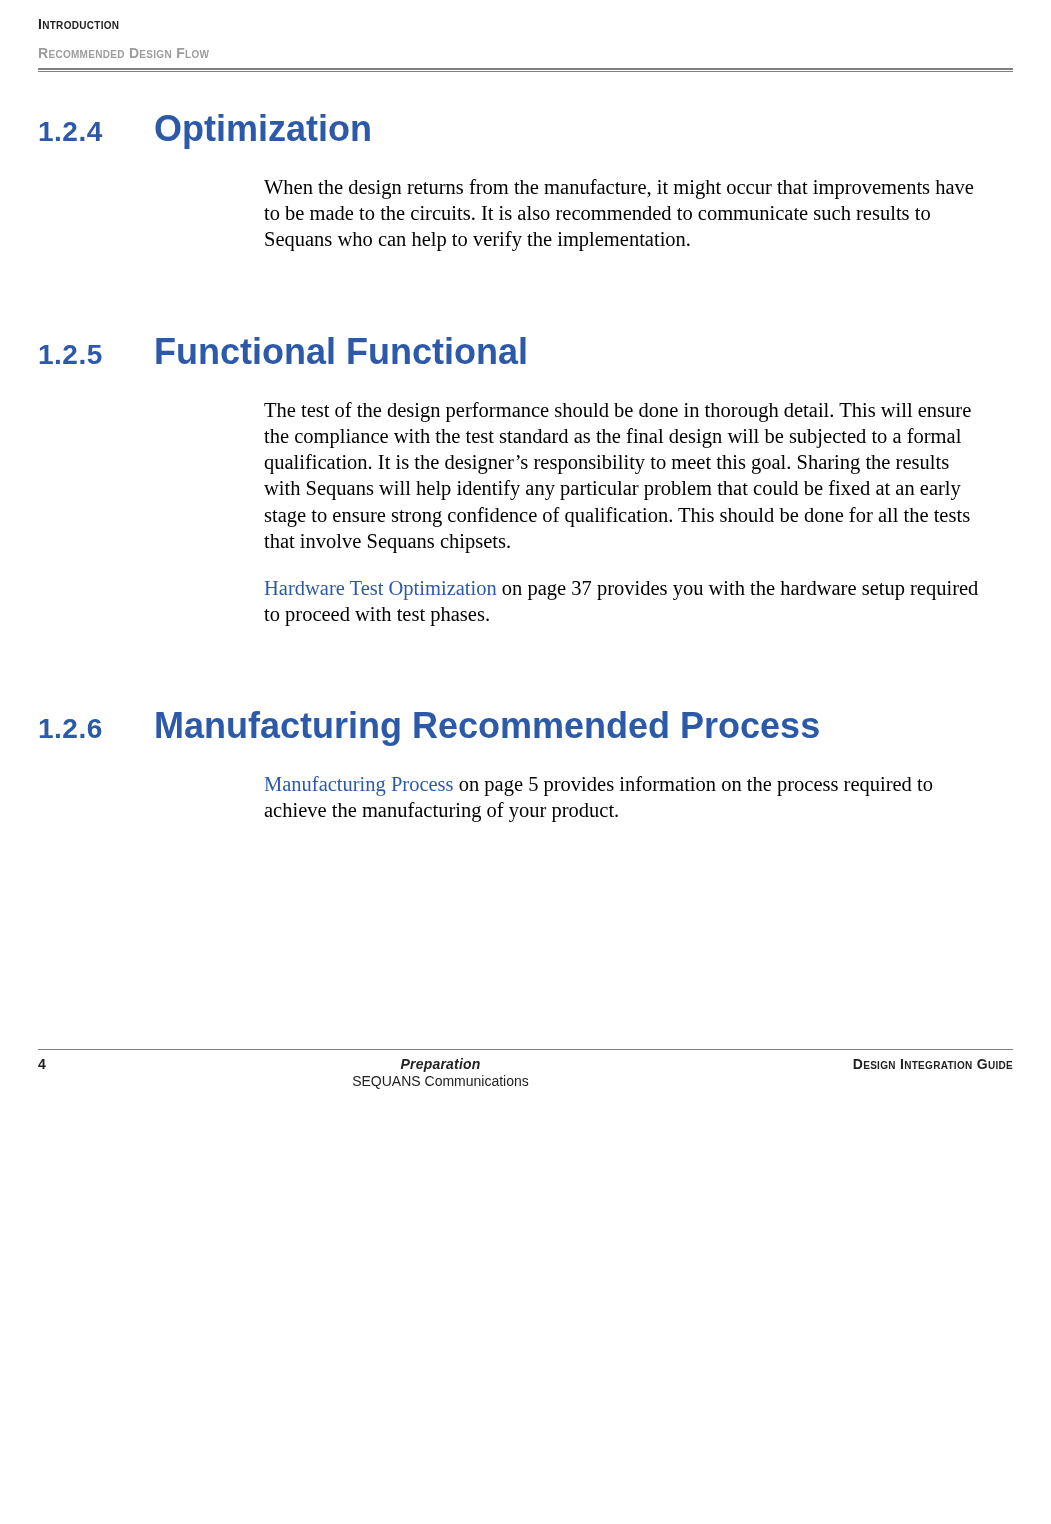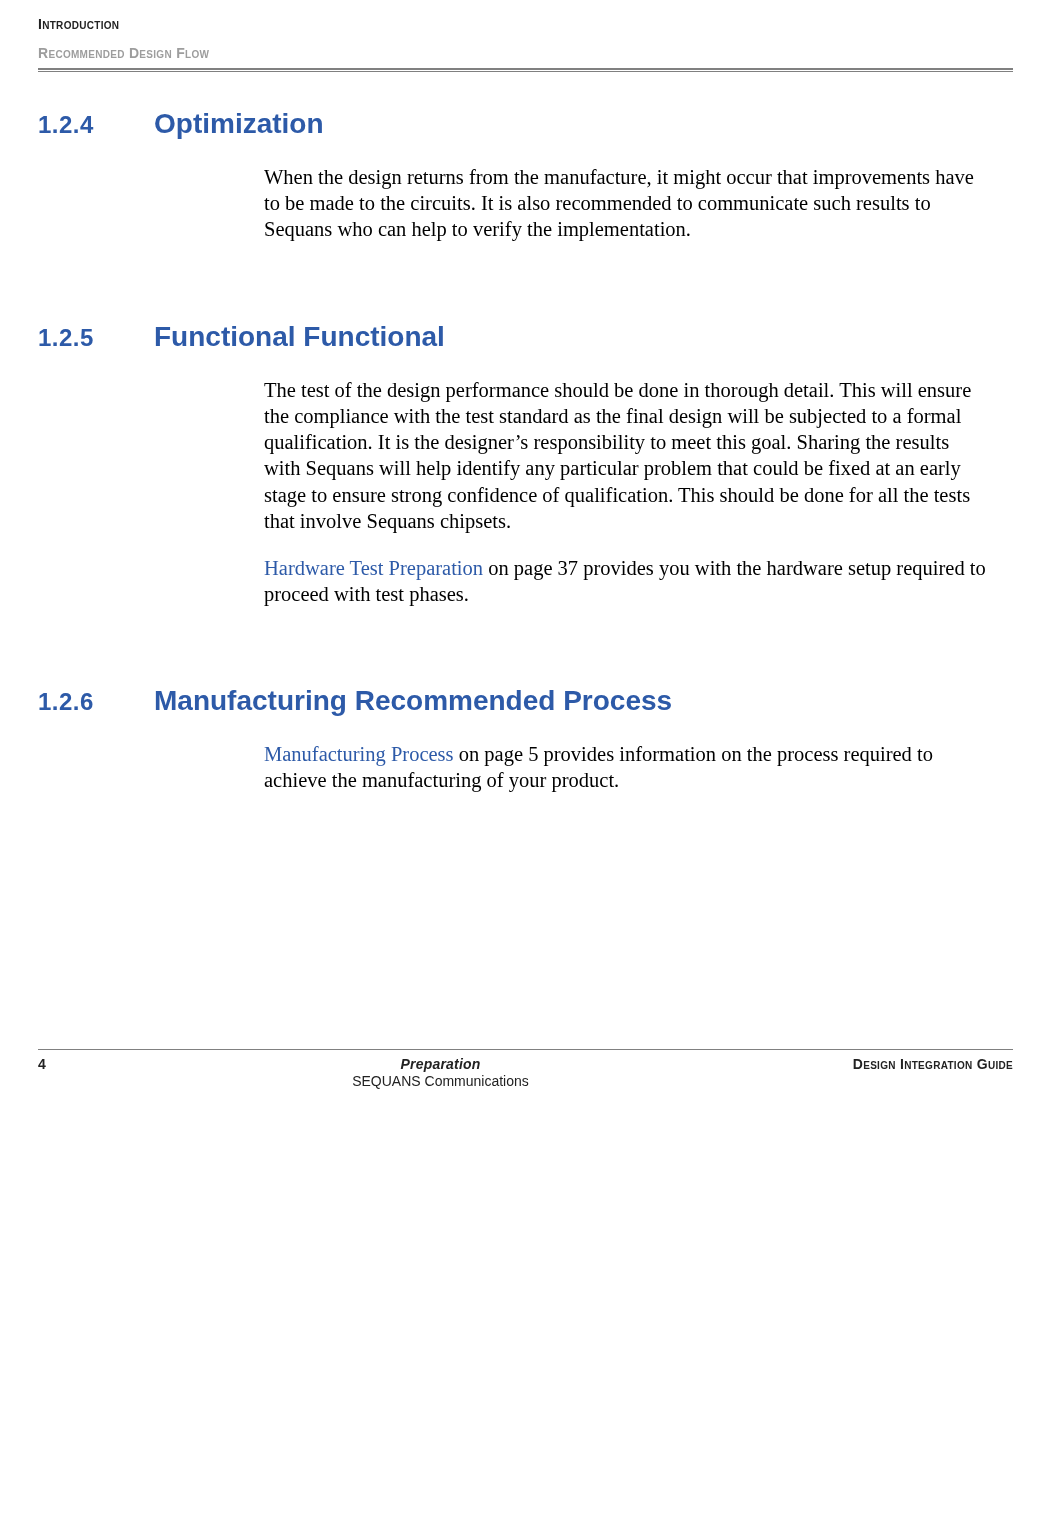--- a/index.html
+++ b/index.html
@@ -47,25 +47,25 @@
 
   .h2 {
     display: flex;
     align-items: baseline;
     color: #2d5aa8;
     font-family: Verdana, Arial, sans-serif;
     font-weight: 700;
   }
   .h2 .num {
     width: 116px;
-    font-size: 24px;
+    font-size: 28px;
     letter-spacing: 0.5px;
   }
   .h2 .title {
-    font-size: 28px;
+    font-size: 36px;
   }
 
   .bodytext {
     margin-left: 226px;
     margin-right: 26px;
     font-size: 20.5px;
     line-height: 1.28;
     color: #000;
   }
   .para { margin-top: 0; }
@@ -158,21 +158,21 @@
     </div>
 
     <div class="sec-125">
       <div class="h2">
         <span class="num">1.2.5</span>
         <span class="title">Functional Functional</span>
       </div>
       <div class="bodytext">
         <p class="para">The test of the design performance should be done in thorough detail. This will ensure the compliance with the test standard as the final design will be subjected to a formal qualification. It is the designer’s responsibility to meet this goal. Sharing the results with Sequans will help identify any particular problem that could be fixed at an early stage to ensure strong confidence of qualification. This should be done for all the tests that involve Sequans chipsets.</p>
         <p class="para">
-          <span> </span><a class="xref" href="#">Hardware Test Preparation</a><span> on page&nbsp;37 provides you with the hardware setup required to proceed with test phases.</span>
+          <span> </span><a class="xref" href="#">Hardware Test Optimization</a><span> on page&nbsp;37 provides you with the hardware setup required to proceed with test phases.</span>
         </p>
       </div>
     </div>
 
     <div class="sec-126">
       <div class="h2">
         <span class="num">1.2.6</span>
         <span class="title">Manufacturing Recommended Process</span>
       </div>
       <div class="bodytext">

